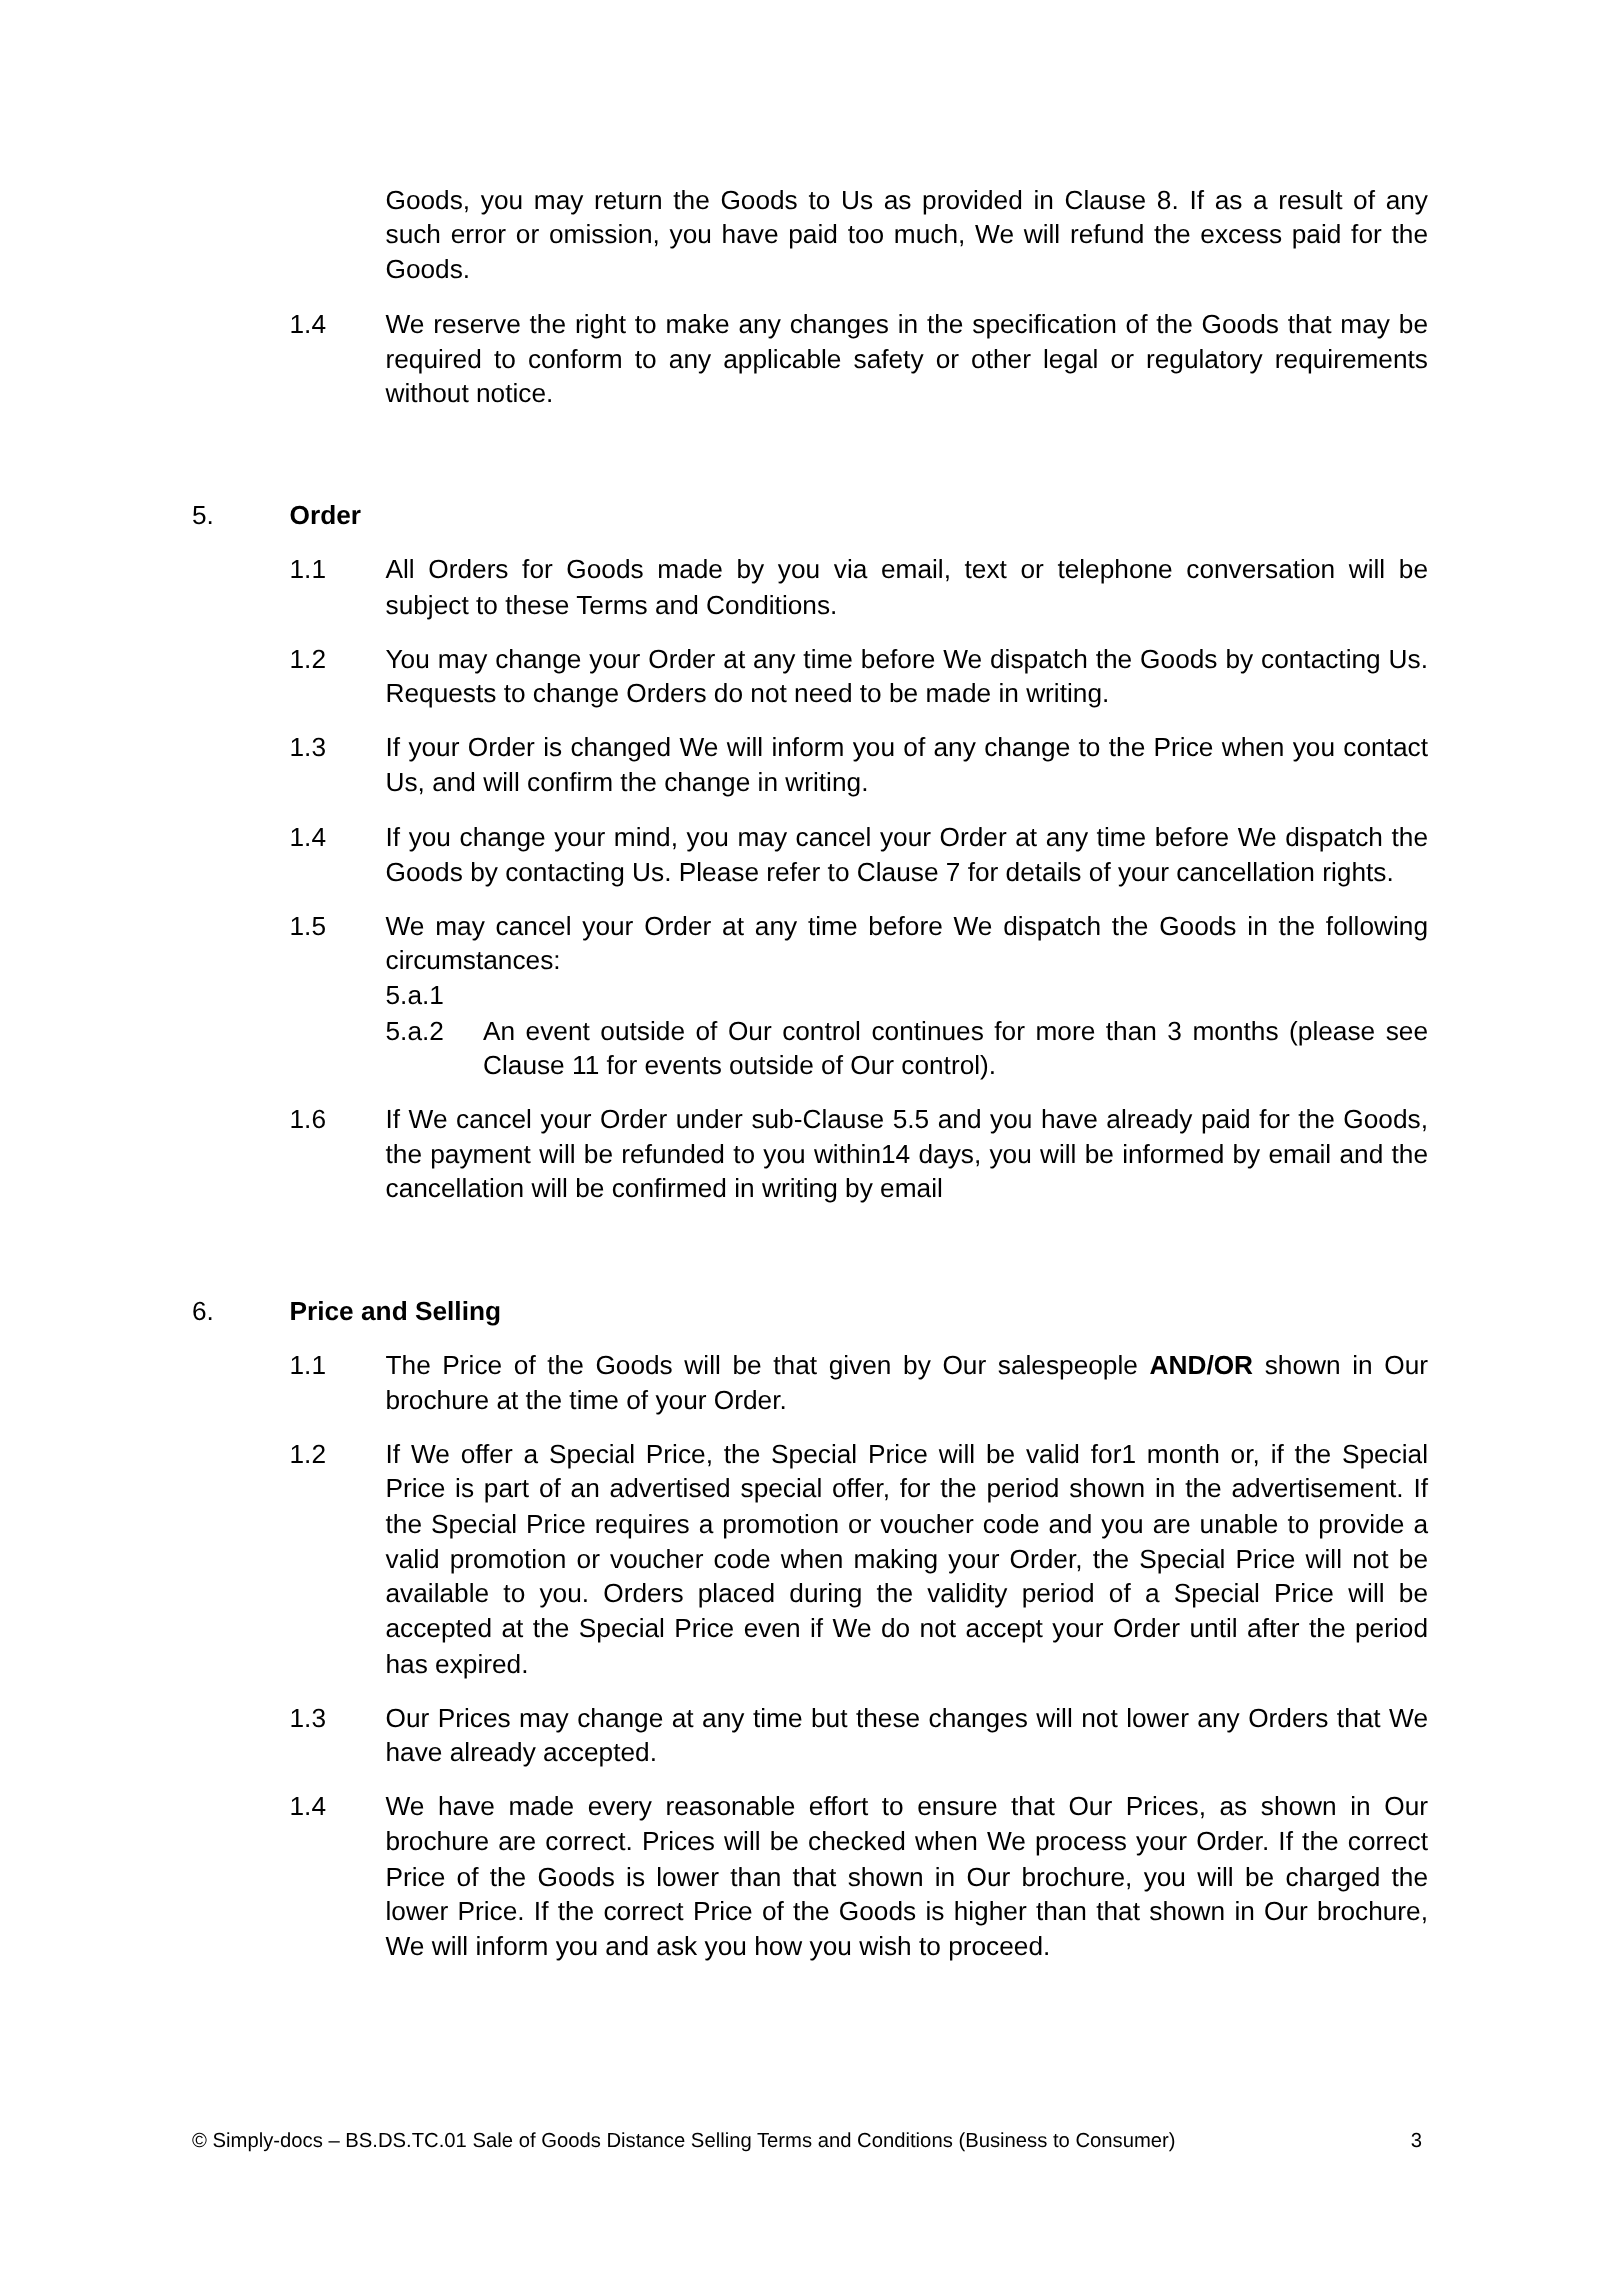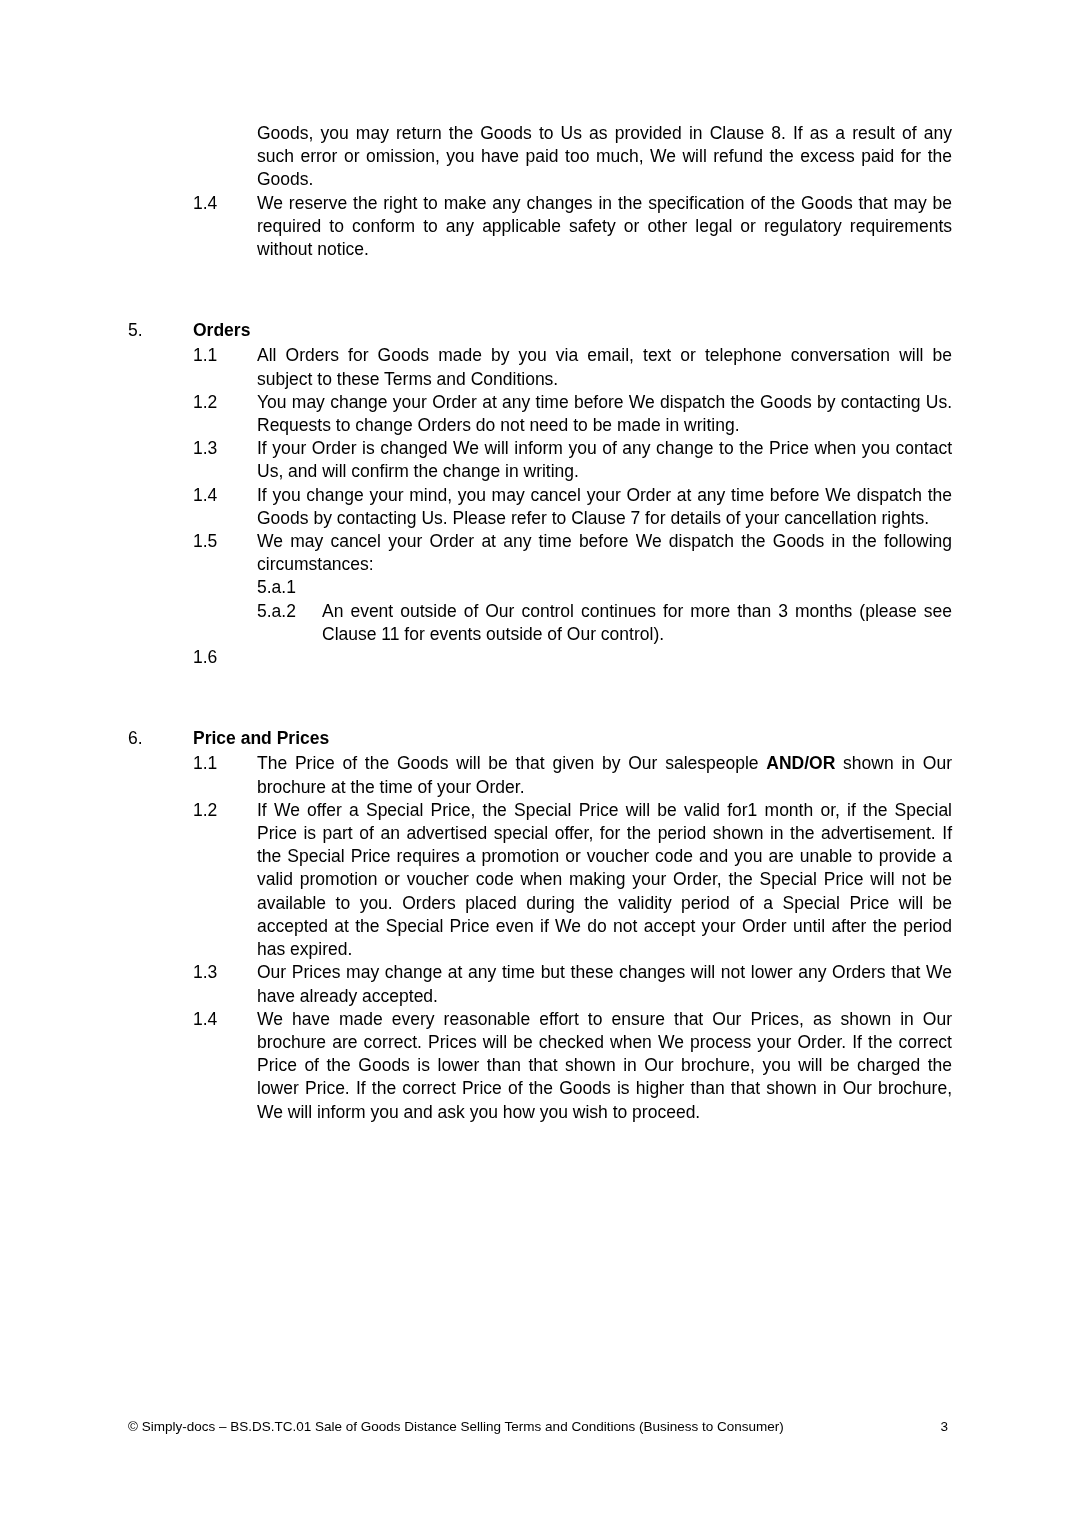--- a/index.html
+++ b/index.html
@@ -48,21 +48,21 @@
   }
   
 
   
   .cont {
     margin-left: 129px;   
   }
   .cont .txt { text-align: justify; }
 
   
-  .clause { }
+  .clause { margin-top: 13px; }
   .clause .num { width: 64px; margin-left: 65px; }
 
   
   .section-heading {
     margin-top: 58px;
     margin-bottom: 2px;
   }
   .section-heading .num {
     width: 65px;
     font-size: 17.5px;
@@ -108,21 +108,21 @@
       <div class="txt">Goods, you may return the Goods to Us as provided in Clause 8.  If as a result of any such error or omission, you have paid too much, We will refund the excess paid for the Goods.</div>
     </div>
 
     <div class="row clause">
       <div class="num">1.4</div>
       <div class="txt">We reserve the right to make any changes in the specification of the Goods that may be required to conform to any applicable safety or other legal or regulatory requirements without notice.</div>
     </div>
 
     <div class="row section-heading">
       <div class="num plain">5.</div>
-      <div class="title">Orders</div>
+      <div class="title">Order</div>
     </div>
 
     <div class="row clause">
       <div class="num">1.1</div>
       <div class="txt">All Orders for Goods made by you via email, text or telephone conversation will be subject to these Terms and Conditions.</div>
     </div>
 
     <div class="row clause">
       <div class="num">1.2</div>
       <div class="txt">You may change your Order at any time before We dispatch the Goods by contacting Us.  Requests to change Orders do not need to be made in writing.</div>
@@ -147,25 +147,26 @@
       <div class="num">5.a.1</div>
     </div>
 
     <div class="row subclause">
       <div class="num">5.a.2</div>
       <div class="txt">An event outside of Our control continues for more than 3 months (please see Clause 11 for events outside of Our control).</div>
     </div>
 
     <div class="row clause">
       <div class="num">1.6</div>
+      <div class="txt">If We cancel your Order under sub-Clause 5.5 and you have already paid for the Goods, the payment will be refunded to you within14 days, you will be informed by email and the cancellation will be confirmed in writing by email</div>
     </div>
 
     <div class="row section-heading">
       <div class="num plain">6.</div>
-      <div class="title">Price and Prices</div>
+      <div class="title">Price and Selling</div>
     </div>
 
     <div class="row clause">
       <div class="num">1.1</div>
       <div class="txt"><span>The Price of the Goods will be that given by Our salespeople </span><b>AND/OR</b><span> shown in Our brochure at the time of your Order.</span></div>
     </div>
 
     <div class="row clause">
       <div class="num">1.2</div>
       <div class="txt">If We offer a Special Price, the Special Price will be valid for1 month or, if the Special Price is part of an advertised special offer, for the period shown in the advertisement.  If the Special Price requires a promotion or voucher code and you are unable to provide a valid promotion or voucher code when making your Order, the Special Price will not be available to you.  Orders placed during the validity period of a Special Price will be accepted at the Special Price even if We do not accept your Order until after the period has expired.</div>

